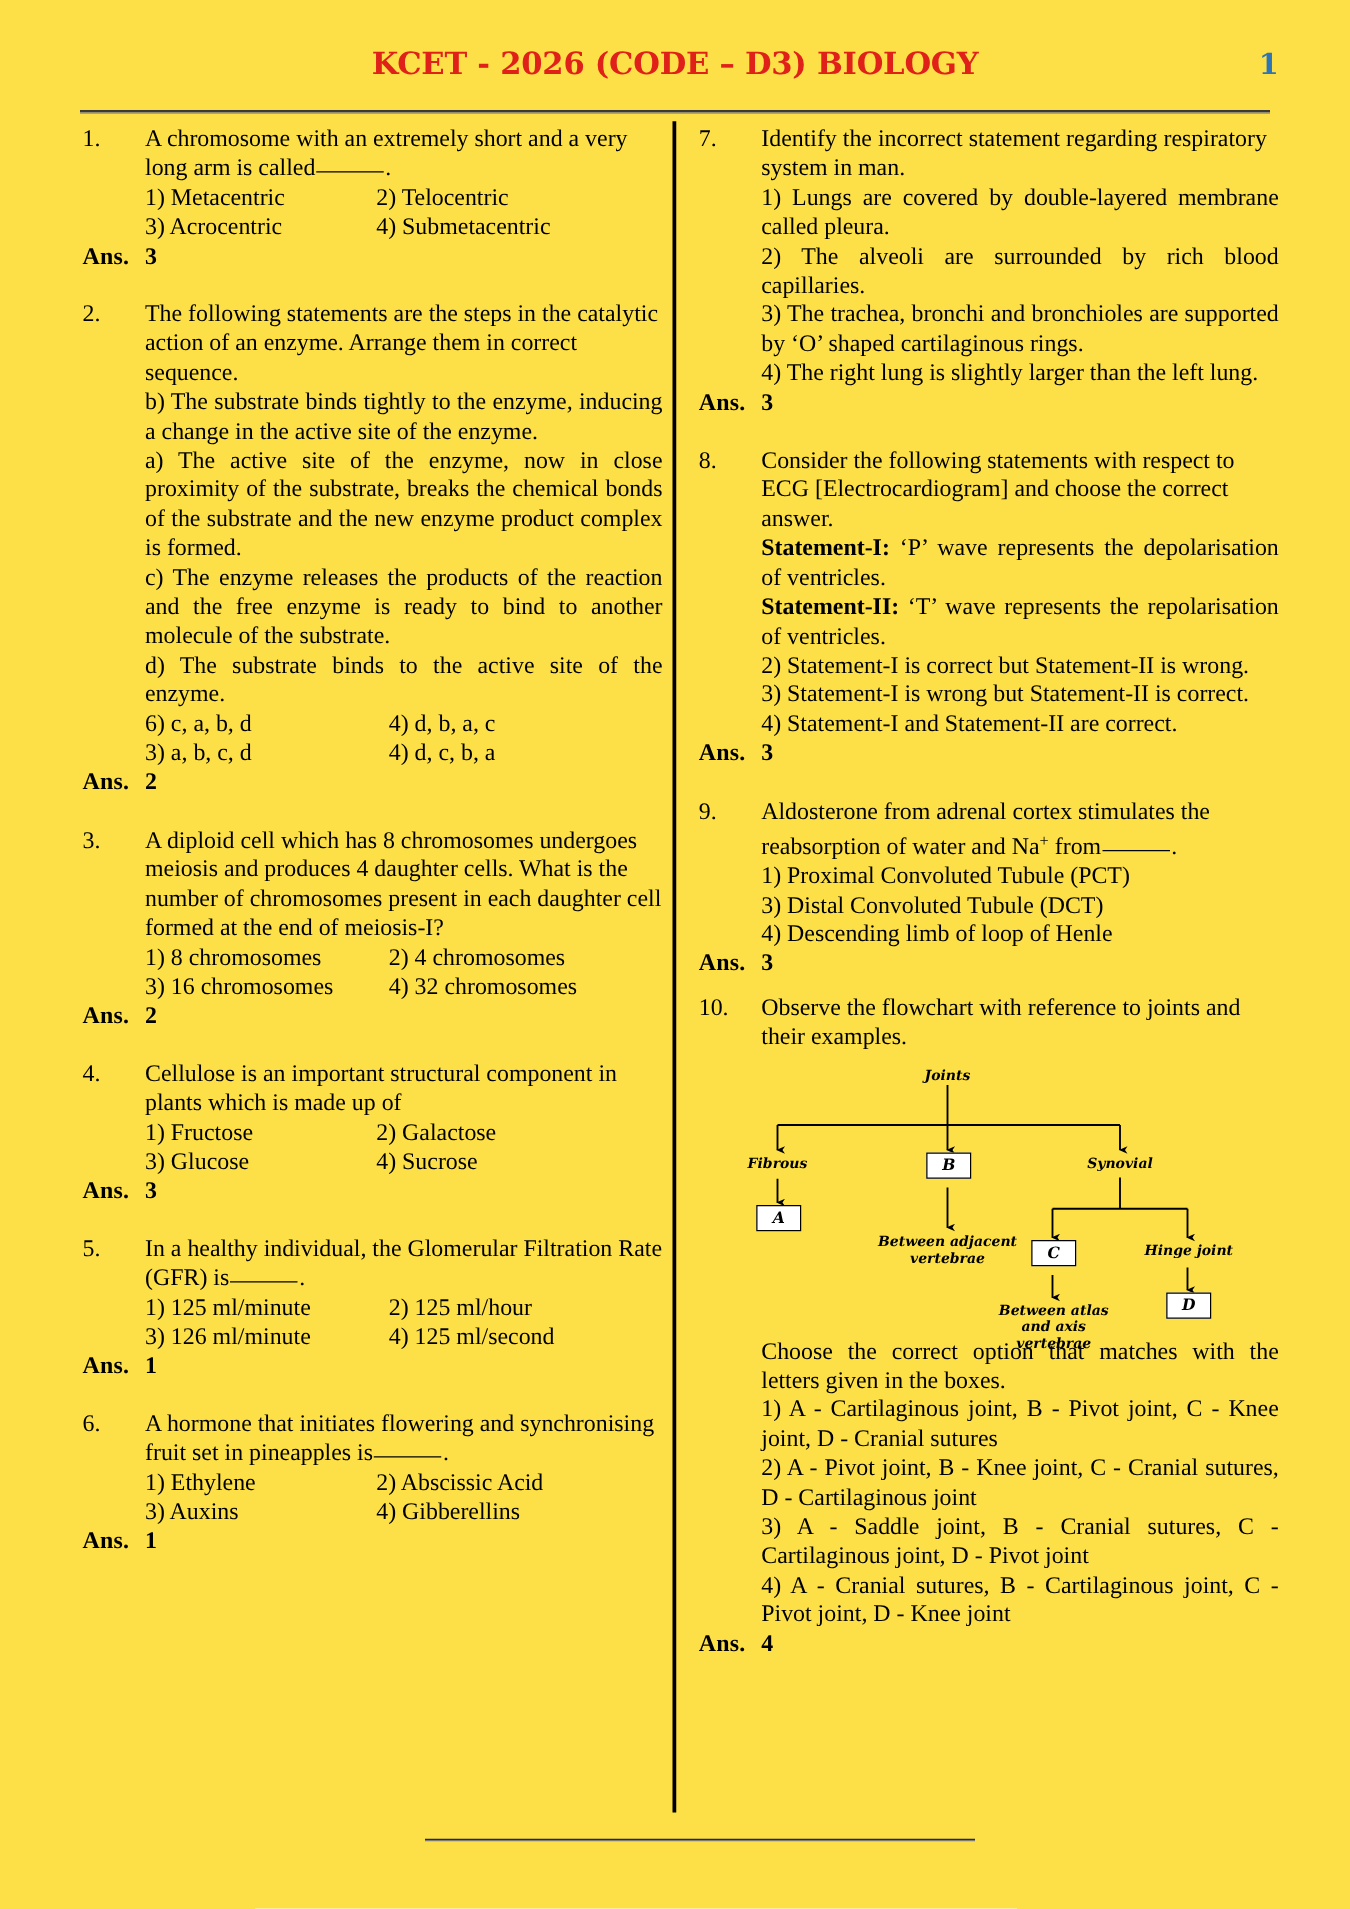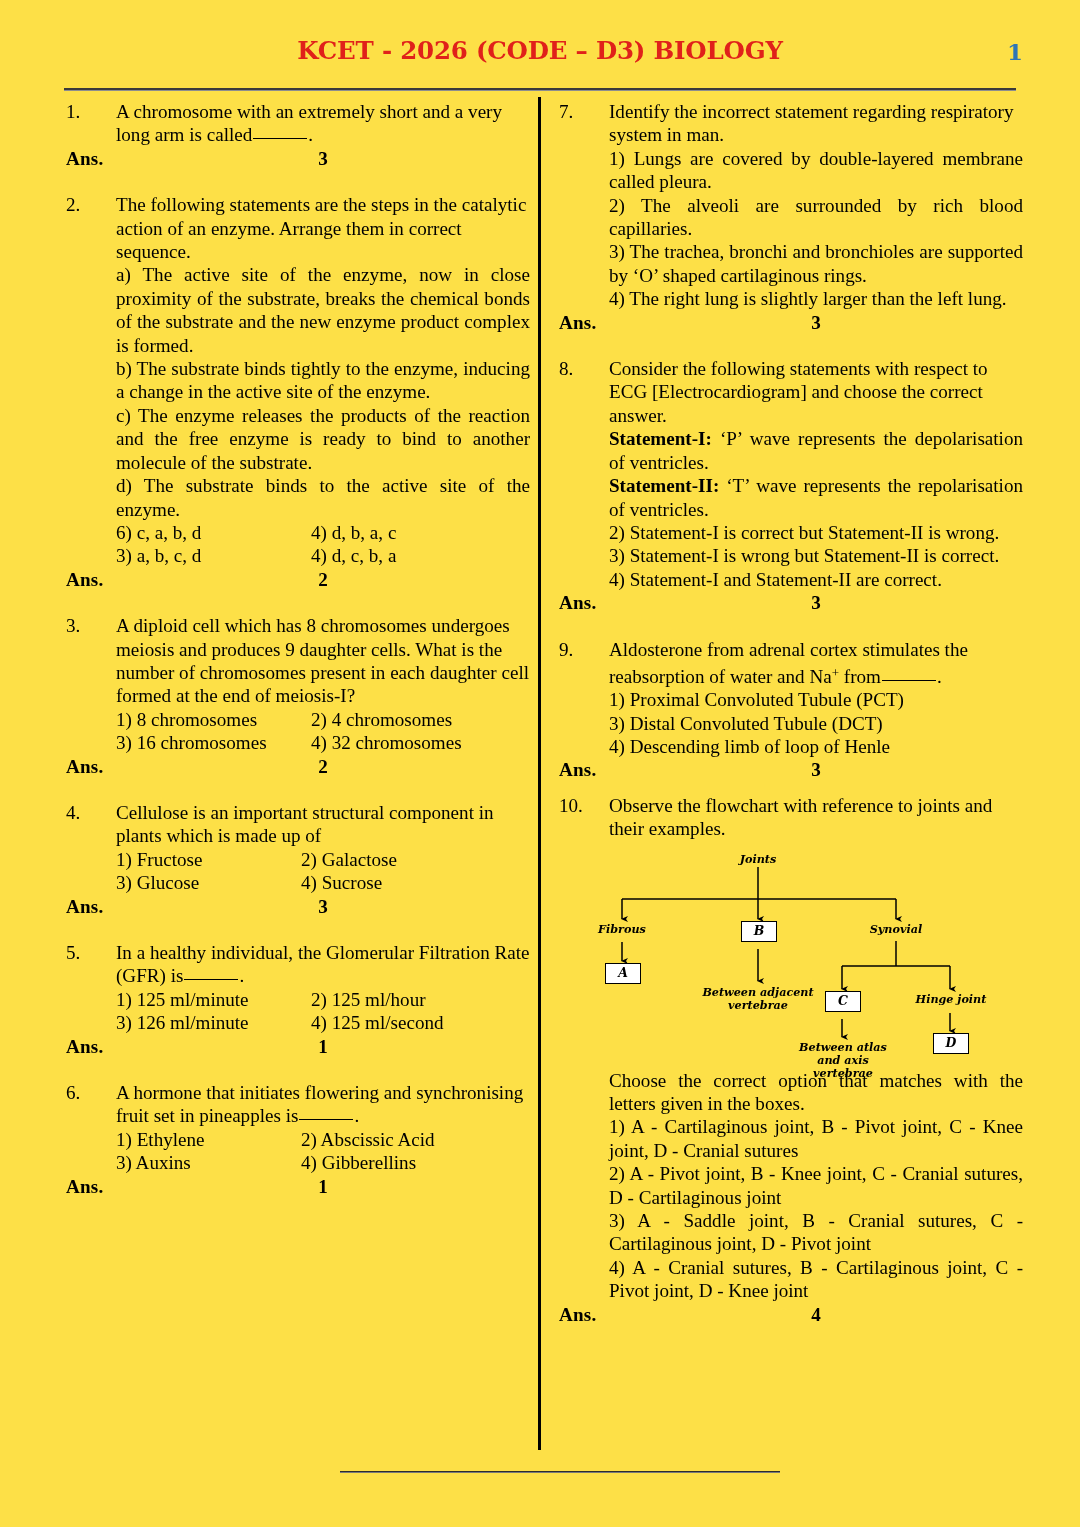--- a/index.html
+++ b/index.html
@@ -134,21 +134,20 @@
     padding-left: 56px;
     text-align: justify;
     text-align-last: left;
   }
 
   .ansrow {
     position: relative;
     font-weight: bold;
     padding-left: 56px;
     letter-spacing: 0.2px;
-    text-align: center;
   }
   .anslabel {
     position: absolute;
     left: 6px;
     top: 0;
   }
 
   .gap { height: 23px; }
   .gap-sm { height: 12px; }
 
@@ -205,35 +204,45 @@
   <div class="col-divider"></div>
   <div class="footer-rule"></div>
 
   <div class="column col-left">
 
     <div class="qblock">
       <div class="qrow">
         <span class="qnum">1.</span>
         <span class="qtext"><span>A chromosome with an extremely short and a very long arm is called</span><span class="blank"></span><span>.</span></span>
       </div>
+      <div class="opts">
+        <div class="optrow">
+          <span class="opt-a">1) Metacentric</span>
+          <span class="opt-b c185">2) Telocentric</span>
+        </div>
+        <div class="optrow">
+          <span class="opt-a">3) Acrocentric</span>
+          <span class="opt-b c185">4) Submetacentric</span>
+        </div>
+      </div>
       <div class="ansrow">
         <span class="anslabel">Ans.</span>
         <span>3</span>
       </div>
     </div>
 
     <div class="gap"></div>
 
     <div class="qblock">
       <div class="qrow">
         <span class="qnum">2.</span>
         <span class="qtext">The following statements are the steps in the catalytic action of an enzyme. Arrange them in correct sequence.</span>
       </div>
+      <div class="qline">b) The substrate binds tightly to the enzyme, inducing a change in the active site of the enzyme.</div>
       <div class="qline">a) The active site of the enzyme, now in close proximity of the substrate, breaks the chemical bonds of the substrate and the new enzyme product complex is formed.</div>
-      <div class="qline">b) The substrate binds tightly to the enzyme, inducing a change in the active site of the enzyme.</div>
       <div class="qline">c) The enzyme releases the products of the reaction and the free enzyme is ready to bind to another molecule of the substrate.</div>
       <div class="qline">d) The substrate binds to the active site of the enzyme.</div>
       <div class="opts">
         <div class="optrow">
           <span class="opt-a">6) c, a, b, d</span>
           <span class="opt-b c195">4) d, b, a, c</span>
         </div>
         <div class="optrow">
           <span class="opt-a">3) a, b, c, d</span>
           <span class="opt-b c195">4) d, c, b, a</span>
@@ -243,21 +252,21 @@
         <span class="anslabel">Ans.</span>
         <span>2</span>
       </div>
     </div>
 
     <div class="gap"></div>
 
     <div class="qblock">
       <div class="qrow">
         <span class="qnum">3.</span>
-        <span class="qtext">A diploid cell which has 8 chromosomes undergoes meiosis and produces 9 daughter cells. What is the number of chromosomes present in each daughter cell formed at the end of meiosis-I?</span>
+        <span class="qtext">A diploid cell which has 8 chromosomes undergoes meiosis and produces 4 daughter cells. What is the number of chromosomes present in each daughter cell formed at the end of meiosis-I?</span>
       </div>
       <div class="opts">
         <div class="optrow">
           <span class="opt-a">1) 8 chromosomes</span>
           <span class="opt-b c195">2) 4 chromosomes</span>
         </div>
         <div class="optrow">
           <span class="opt-a">3) 16 chromosomes</span>
           <span class="opt-b c195">4) 32 chromosomes</span>
         </div>

